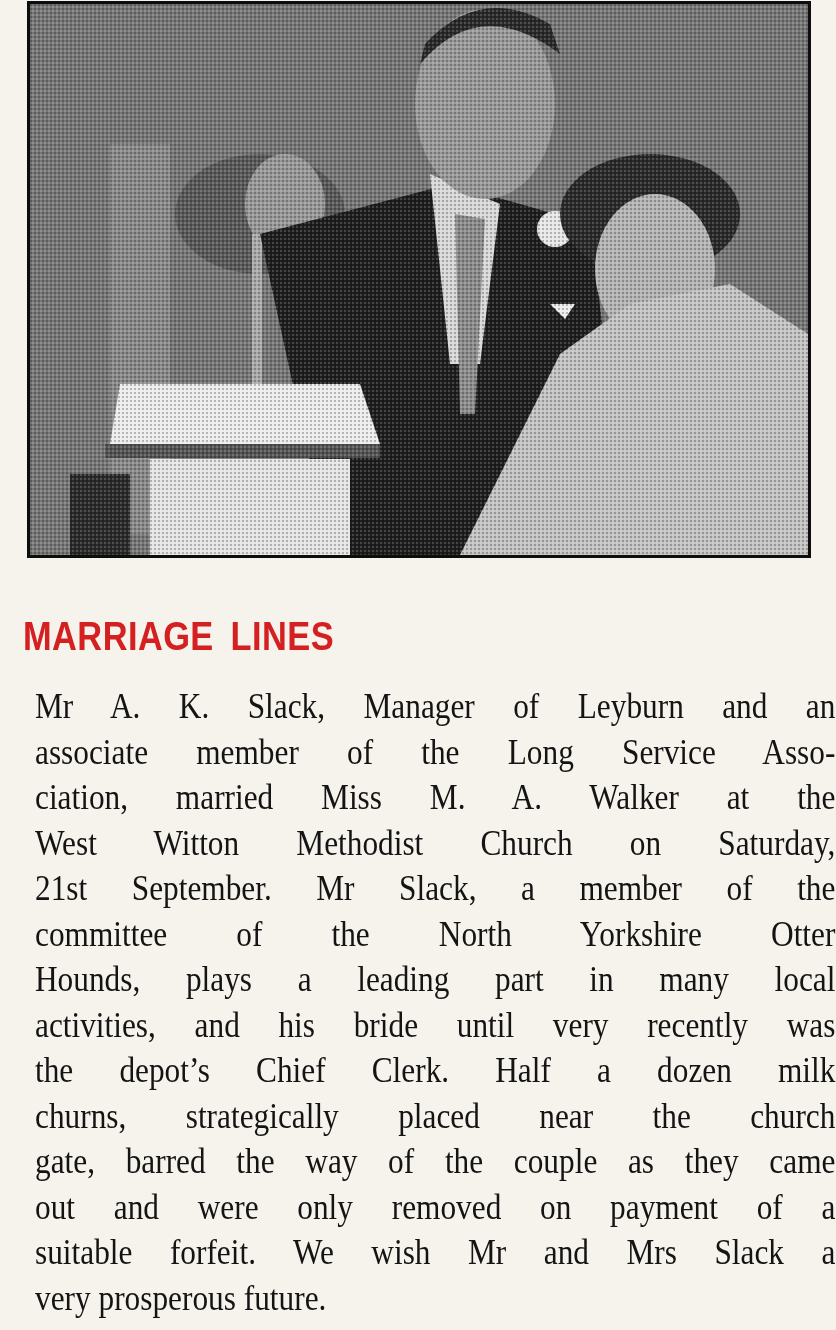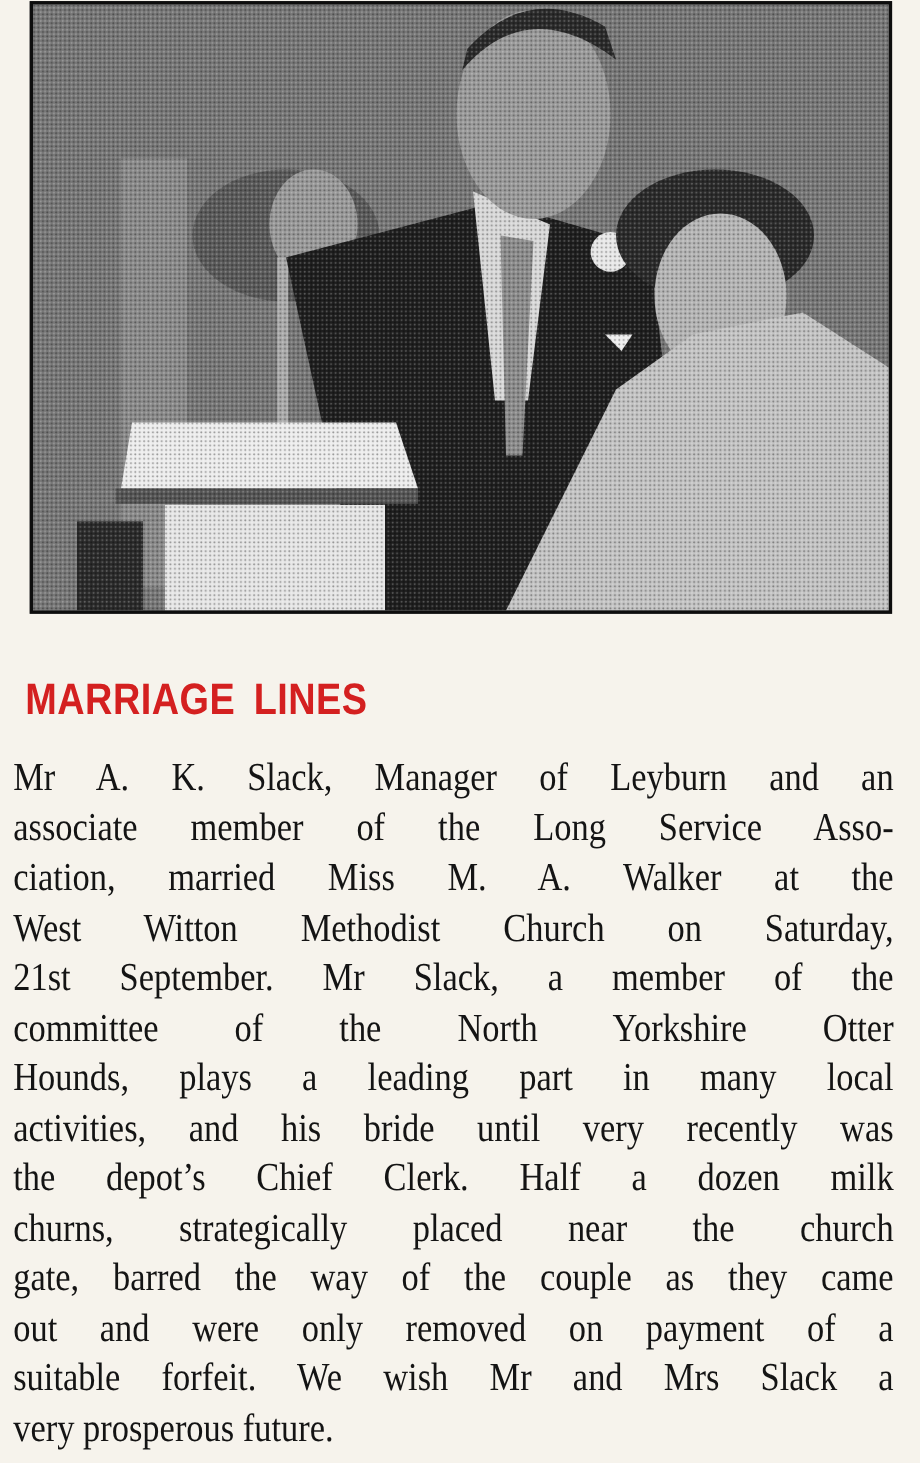--- a/index.html
+++ b/index.html
@@ -23,21 +23,21 @@
     font-weight:700;
     font-size:40px;
     line-height:52px;
     color:#d42020;
     letter-spacing:0.5px;
     transform:scaleX(0.86);
     transform-origin:left center;
     word-spacing:8px;
   }
   .body-text {
-    position:absolute; left:12px; top:684px; width:800px;
+    position:absolute; left:35px; top:684px; width:800px;
     margin:0;
     font-family:Liberation Serif, serif;
   }
   .line {
     display:block;
     font-size:36px;
     line-height:45.5px;
     height:45.5px;
     color:#141414;
     text-align:justify;

